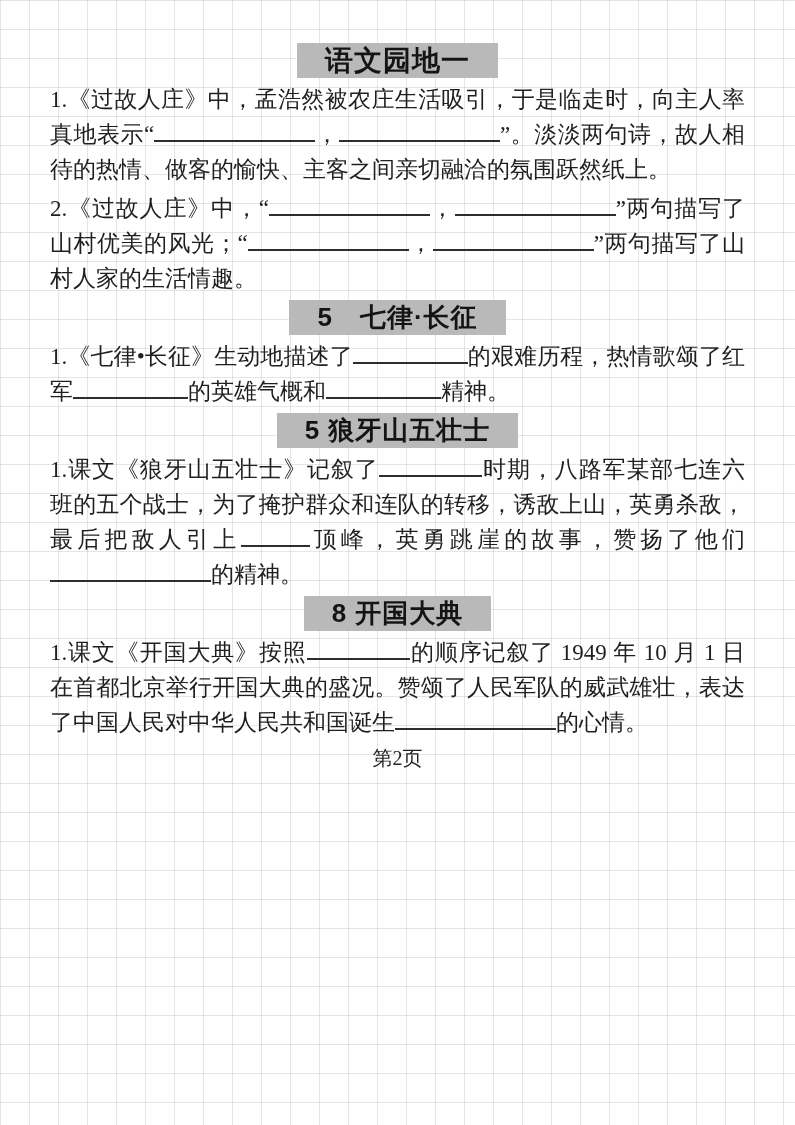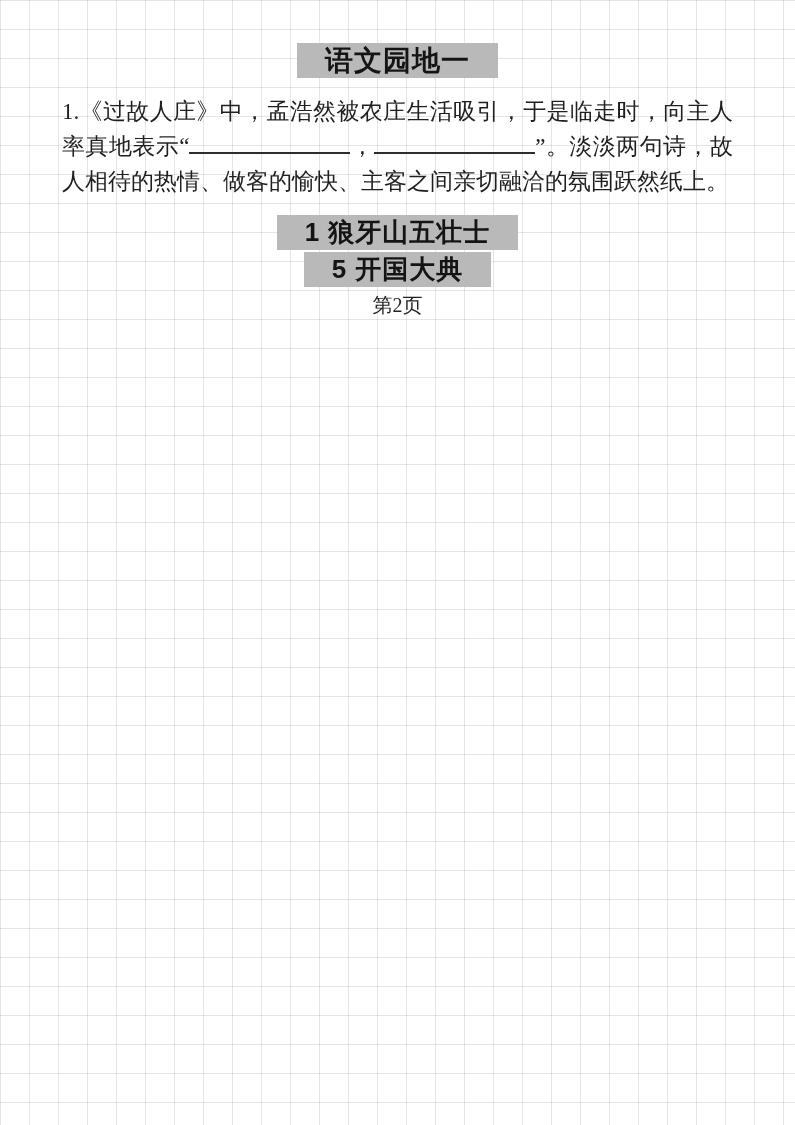--- a/index.html
+++ b/index.html
@@ -25,21 +25,21 @@
     color:#141414;
     font-family:"Liberation Sans","DejaVu Sans",sans-serif;
     font-weight:bold;
     font-size:26px;
     line-height:33px;
     padding:1px 28px;
     letter-spacing:1px;
   }
   .doc-title{font-size:28px;}
   .para{
-    margin:16px;
+    margin:4px;
     font-size:23px;
     line-height:35px;
     color:#1f1f1f;
     text-align:justify;
     word-break:break-all;
   }
   .blank{
     display:inline-block;
     height:0.92em;
     border-bottom:2px solid #2e2e2e;
@@ -54,24 +54,29 @@
   }
 </style>
 </head>
 <body>
 
 <div class="page">
   <div id="sections">
       <section>
         <div class="heading-row"><div class="heading doc-title">语文园地一</div></div>
         <p class="para">1.《过故人庄》中，孟浩然被农庄生活吸引，于是临走时，向主人率真地表示“<span class="blank" style="width: 7em;"></span>，<span class="blank" style="width: 7em;"></span>”。淡淡两句诗，故人相待的热情、做客的愉快、主客之间亲切融洽的氛围跃然纸上。</p>
+        <p class="para">2.《过故人庄》中，“<span class="blank" style="width: 7em;"></span>，<span class="blank" style="width: 7em;"></span>”两句描写了山村优美的风光；“<span class="blank" style="width: 7em;"></span>，<span class="blank" style="width: 7em;"></span>”两句描写了山村人家的生活情趣。</p>
       </section>
       <section>
+        <div class="heading-row"><div class="heading">5　七律·长征</div></div>
+        <p class="para">1.《七律•长征》生动地描述了<span class="blank" style="width: 5em;"></span>的艰难历程，热情歌颂了红军<span class="blank" style="width: 5em;"></span>的英雄气概和<span class="blank" style="width: 5em;"></span>精神。</p>
       </section>
       <section>
-        <div class="heading-row"><div class="heading">1 狼牙山五壮士</div></div>
+        <div class="heading-row"><div class="heading">5 狼牙山五壮士</div></div>
+        <p class="para">1.课文《狼牙山五壮士》记叙了<span class="blank" style="width: 4.5em;"></span>时期，八路军某部七连六班的五个战士，为了掩护群众和连队的转移，诱敌上山，英勇杀敌，最后把敌人引上<span class="blank" style="width: 3em;"></span>顶峰，英勇跳崖的故事，赞扬了他们<span class="blank" style="width: 7em;"></span>的精神。</p>
       </section>
       <section>
-        <div class="heading-row"><div class="heading">5 开国大典</div></div>
+        <div class="heading-row"><div class="heading">8 开国大典</div></div>
+        <p class="para">1.课文《开国大典》按照<span class="blank" style="width: 4.5em;"></span>的顺序记叙了 1949 年 10 月 1 日在首都北京举行开国大典的盛况。赞颂了人民军队的威武雄壮，表达了中国人民对中华人民共和国诞生<span class="blank" style="width: 7em;"></span>的心情。</p>
       </section>
     </div>
   <div class="footer">第2页</div>
 </div>
 
 </body></html>

